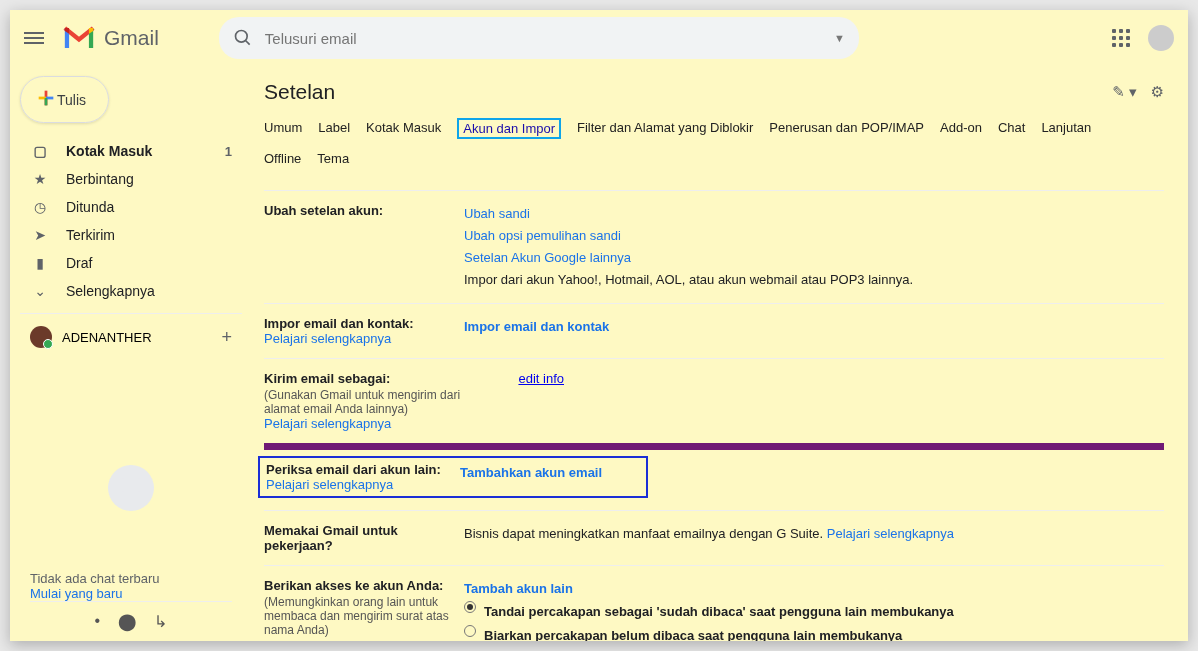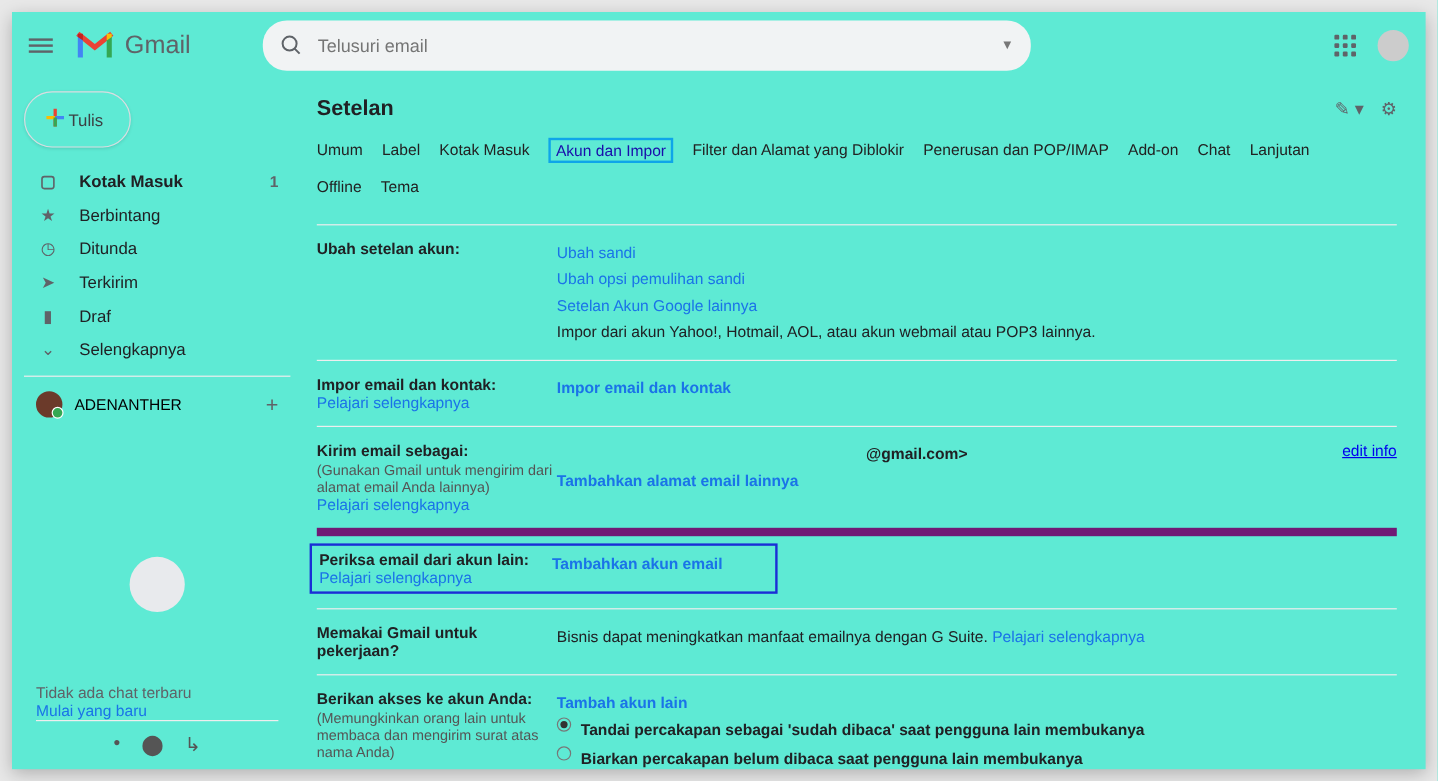--- a/index.html
+++ b/index.html
@@ -1,17 +1,17 @@
 <!DOCTYPE html>
 <html><head>
 <meta charset="utf-8">
 <style>
 *{box-sizing:border-box;margin:0;padding:0;font-family:Arial,Helvetica,sans-serif}
 body{background:#e8e8e8;padding:10px}
-.app{width:1178px;height:631px;background:#5eead4;margin:0 auto;box-shadow:0 4px 14px rgba(0,0,0,.25);overflow:hidden;position:relative}
+.app{width:1178px;height:631px;background:#fef9c3;margin:0 auto;box-shadow:0 4px 14px rgba(0,0,0,.25);overflow:hidden;position:relative}
 .header{display:flex;align-items:center;height:56px;padding:0 14px}
 .menu-icon{width:20px;cursor:pointer;color:#5f6368;margin-right:18px}
 .menu-icon div{height:2px;background:#5f6368;margin:3px 0}
 .logo-wrap{display:flex;align-items:center;margin-right:60px}
 .logo-m{width:34px;height:26px;position:relative;margin-right:8px}
 .logo-m svg{width:100%;height:100%}
 .logo-text{font-size:21px;color:#5f6368;font-weight:400}
 .search{flex:0 0 640px;height:42px;background:#f1f3f4;border-radius:20px;display:flex;align-items:center;padding:0 14px;color:#5f6368}
 .search svg{width:20px;height:20px;margin-right:12px}
 .search input{border:none;background:transparent;flex:1;font-size:15px;color:#5f6368;outline:none}
@@ -34,21 +34,21 @@
 .label-avatar{width:22px;height:22px;border-radius:50%;background:#6b3a2a;margin-right:10px;position:relative}
 .label-avatar:after{content:"";position:absolute;width:8px;height:8px;background:#34a853;border-radius:50%;bottom:-1px;right:-1px;border:1px solid #fff}
 .label-row .pl{margin-left:auto;font-size:18px;color:#5f6368;cursor:pointer}
 .chat-area{margin-top:auto;text-align:left;padding:10px;font-size:13px;color:#5f6368}
 .chat-area a{color:#1a73e8;text-decoration:none}
 .hangouts-icon{width:46px;height:46px;background:#e8eaed;border-radius:50%;margin:0 auto 60px;position:relative}
 .hangouts-icon:before{content:"";position:absolute;left:13px;top:13px;width:20px;height:14px;background:#e8eaed;border-radius:3px}
 .bottom-icons{display:flex;gap:18px;justify-content:center;padding-top:10px;border-top:1px solid #eee;font-size:16px;color:#555}
 .main{flex:1;padding:14px 24px 0 14px;overflow:auto}
 .title-row{display:flex;align-items:center;margin-bottom:14px}
-.title-row h1{font-size:18px;font-weight:700;color:#202124}
+.title-row h1{font-size:21px;font-weight:400;color:#202124}
 .title-icons{margin-left:auto;display:flex;gap:14px;color:#5f6368;font-size:15px}
 .tabs{display:flex;flex-wrap:wrap;font-size:13px;color:#1a73e8;margin-bottom:12px}
 .tabs span{margin-right:16px;margin-bottom:10px;cursor:pointer;color:#222;padding:2px 0}
 .tabs span.active{color:#1a0dab;border:2px solid #0ea5e9;padding:1px 4px}
 .section{display:flex;padding:12px 0;border-top:1px solid #eee;font-size:13px}
 .sec-left{width:200px;flex-shrink:0;color:#202124}
 .sec-left .h{font-weight:700}
 .sec-left .sub{font-size:12px;color:#555;margin-top:2px}
 .sec-left a,.sec-right a{color:#1a73e8;text-decoration:none}
 .sec-right{flex:1;color:#202124;line-height:1.7}
@@ -203,24 +203,20 @@
           <a href="#" style="font-weight:700">Impor email dan kontak</a>
         </div>
       </div>
 
       <div class="section">
         <div class="sec-left">
           <div class="h">Kirim email sebagai:</div>
           <div class="sub">(Gunakan Gmail untuk mengirim dari alamat email Anda lainnya)</div>
           <a href="#">Pelajari selengkapnya</a>
         </div>
-        <div class="sec-right">
-          <div style="text-align:center"><span style="font-weight:700">@gmail.com&gt;</span></div>
-          <a href="#" style="font-weight:700">Tambahkan alamat email lainnya</a>
-        </div>
         <div class="sec-far"><a href="#">edit info</a></div>
       </div>
 
       <div class="section" style="border-top:7px solid #701a75;padding-top:6px">
         <div class="boxed" style="display:flex;width:390px">
           <div class="sec-left" style="width:194px">
             <div class="h">Periksa email dari akun lain:</div>
             <a href="#">Pelajari selengkapnya</a>
           </div>
           <div class="sec-right">

